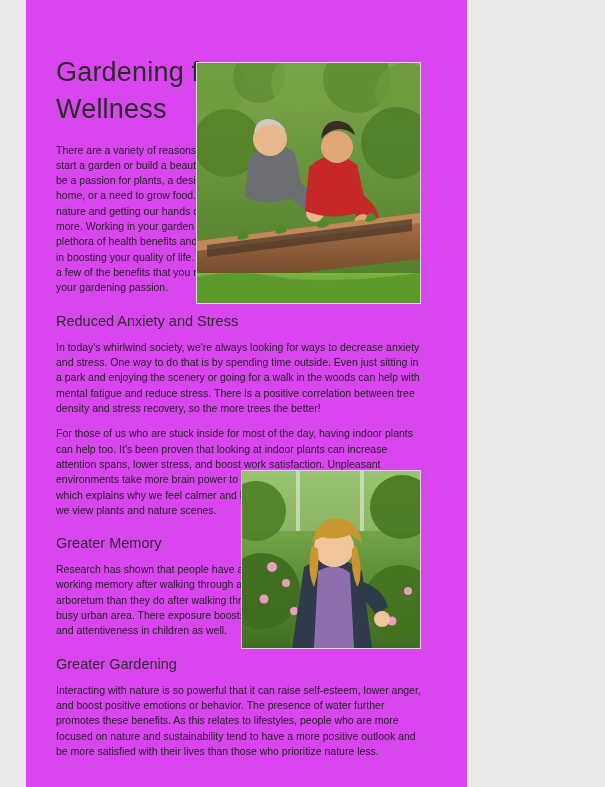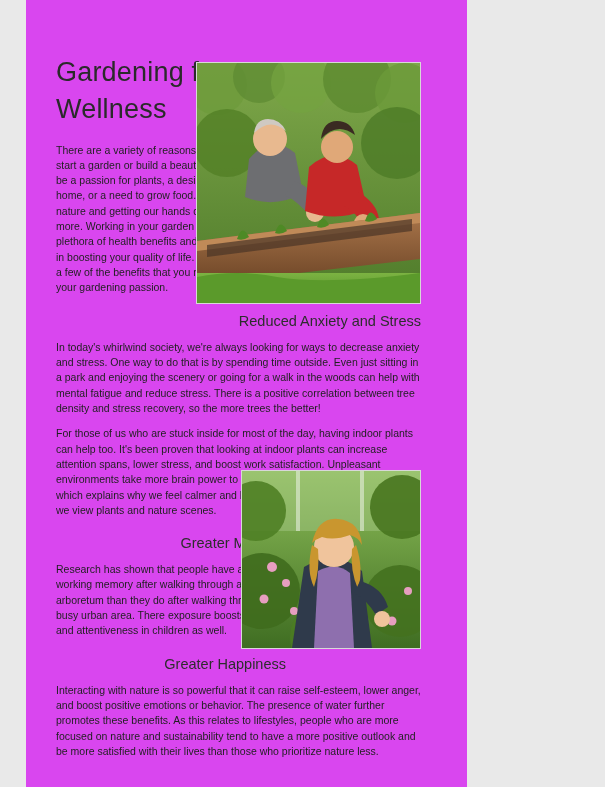--- a/index.html
+++ b/index.html
@@ -31,21 +31,20 @@
     margin: 0 0 14px 0;
     width: 250px;
     letter-spacing: 0.2px;
   }
   h2.section-heading {
     font-size: 14.5px;
     font-weight: 400;
     color: #2d2d2d;
     margin: 16px 0 9px 0;
     line-height: 1.3;
-    text-align: right;
   }
   p.body-text {
     font-size: 10.5px;
     line-height: 1.46;
     color: #1f1f1f;
     margin: 0 0 10px 0;
     text-align: left;
   }
   .intro-block {
     width: 252px;
@@ -183,18 +182,18 @@
       <path d="M114 74 q8 24 2 44 q-8 -18 -6 -40 z" fill="#c9962f"></path>
 
       <path d="M118 110 q22 6 28 26 l-12 8 q-10 -16 -22 -22 z" fill="#2f3a4b"></path>
       <circle cx="140" cy="148" r="8" fill="#f0c49c"></circle>
     </svg>
   </div>
 
   <div class="narrow-col">
     <h2 class="section-heading">Greater Memory</h2>
     <p class="body-text">Research has shown that people have a better working memory after walking through a green arboretum than they do after walking through a busy urban area. There exposure boosts memory and attentiveness in children as well.</p>
-    <h2 class="section-heading">Greater Happiness</h2>
+    <h2 class="section-heading">Greater Gardening</h2>
   </div>
 
   <p class="body-text">Interacting with nature is so powerful that it can raise self-esteem, lower anger, and boost positive emotions or behavior. The presence of water further promotes these benefits. As this relates to lifestyles, people who are more focused on nature and sustainability tend to have a more positive outlook and be more satisfied with their lives than those who prioritize nature less.</p>
 
 </div>
 
 </body></html>

